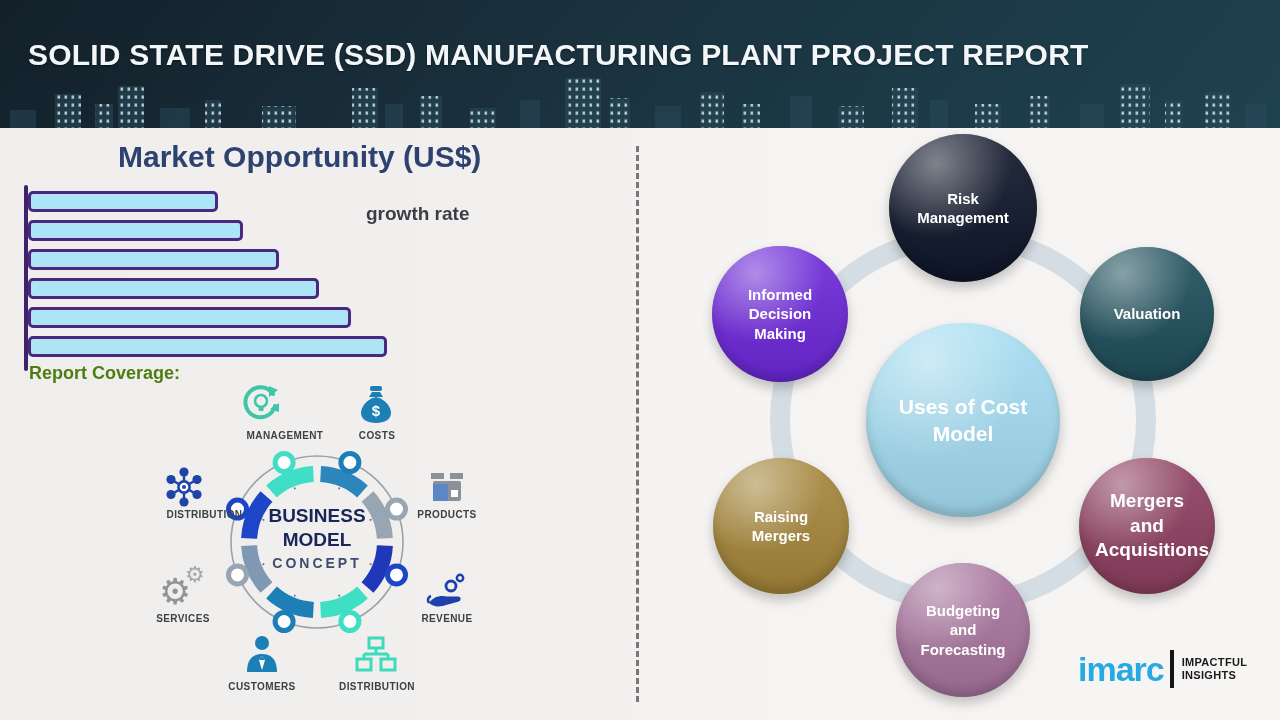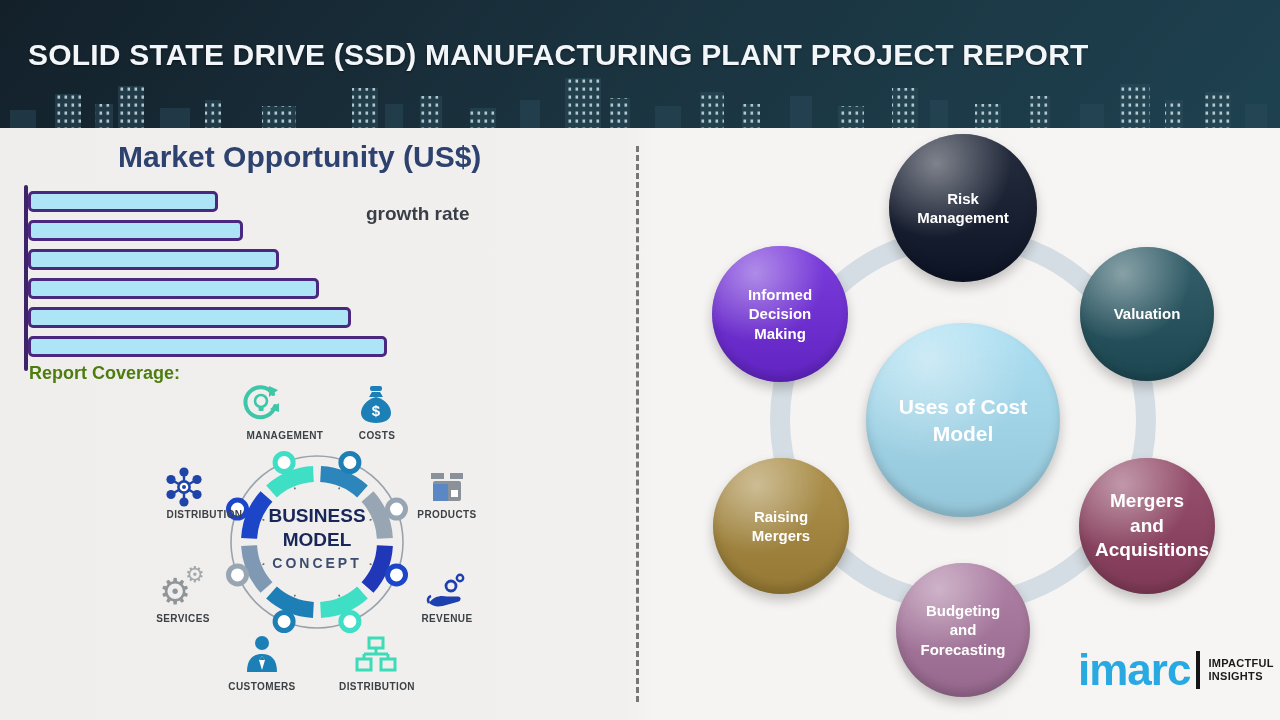--- a/index.html
+++ b/index.html
@@ -75,21 +75,21 @@
   .c-raising    { left:713px; top:458px; width:136px; height:136px; font-size:15px; }
   .c-raising span { width:78px; }
   .c-mergers    { left:1079px; top:458px; width:136px; height:136px; font-size:19px; }
   .c-mergers span { width:104px; }
   .c-budgeting  { left:896px; top:563px; width:134px; height:134px; font-size:15px;align-items:center; }
   .c-budgeting span { width:96px; }
   .c-center     { left:866px; top:323px; width:194px; height:194px; font-size:21px; }
   .c-center span { width:130px; }
   
   .logo { position:absolute; left:1078px; top:650px; display:flex; align-items:center; }
-  .logo-brand { font-size:44px; font-weight:bold; letter-spacing:-1px; line-height:.9; }
+  .logo-brand { font-size:34px; font-weight:bold; letter-spacing:-1px; line-height:.9; }
   .logo-bar { width:4px; height:38px; background:#141414; margin:0 8px 0 6px; }
   .logo-tag { font-size:11px; font-weight:800; color:#1a1a1a; line-height:1.2; letter-spacing:.3px; }
 </style>
 </head>
 <body>
 
 <div class="header">
   <div class="header-title">SOLID STATE DRIVE (SSD) MANUFACTURING PLANT PROJECT REPORT</div>
   <svg class="skyline" viewBox="0 0 1280 58" preserveAspectRatio="none">
     <defs>

